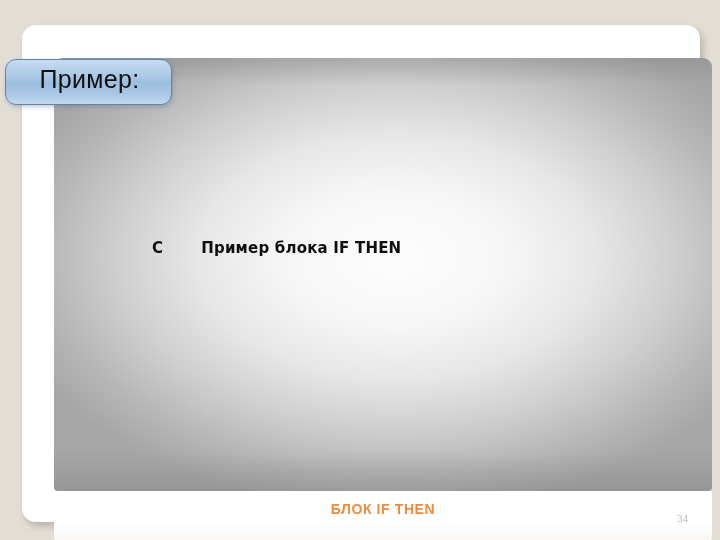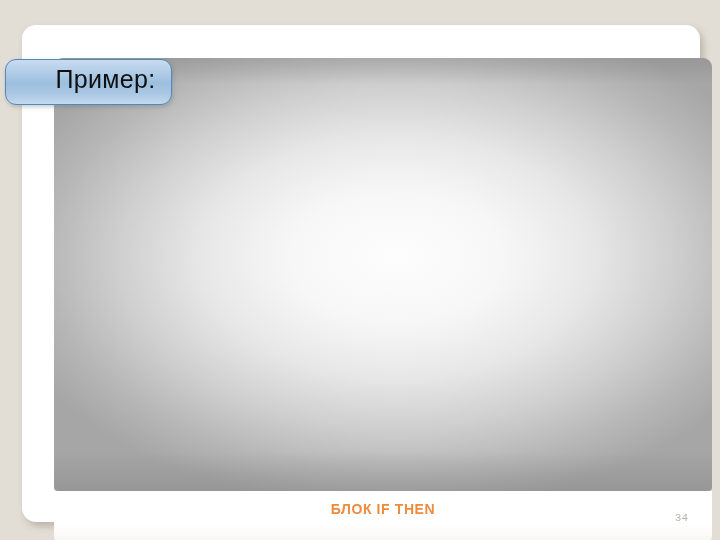--- a/index.html
+++ b/index.html
@@ -68,41 +68,41 @@
     position:absolute;left:0;top:10px;width:658px;
     text-align:center;
     font-family:Liberation Sans, sans-serif;
     font-weight:bold;
     font-size:14px;
     color:#ef8b3c;
     letter-spacing:0.6px;
   }
   .page-number{
     position:absolute;right:24px;top:21px;
-    font-family:Liberation Mono, monospace;
+    font-family:Liberation Serif, serif;
     font-size:11px;
     color:#b9b4ab;
   }
 
   
   .example-badge{
     position:absolute;left:5px;top:59px;width:167px;height:46px;
     box-sizing:border-box;
     border:1.5px solid #5a86b4;
     border-radius:11px;
     background:linear-gradient(to bottom,
       #c8dcf0 0%,
       #aecbe6 32%,
       #9cbfdf 52%,
       #a9c7e4 76%,
       #c2d8ee 100%);
     box-shadow:1px 2px 4px rgba(90,110,130,0.35);
   }
   .example-badge-label{
-    position:absolute;left:16px;top:5px;width:167px;
+    position:absolute;left:0;top:5px;width:167px;
     text-align:center;
     font-family:"Liberation Sans", sans-serif;
     font-size:25px;
     color:#101010;
     letter-spacing:0.3px;
   }
 </style>
 </head>
 <body>
 
@@ -117,20 +117,21 @@
 
     <div class="footer-strip">
       <div class="footer-title">БЛОК IF THEN</div>
       <div class="page-number">34</div>
     </div>
 
   </div>
 
   <div class="code-block">
 
+    <div class="code-line"><span>C</span><span class="code-indent"></span><span>Пример блока IF THEN</span></div>
 
 
 
     
 
     
 
     
 
     

